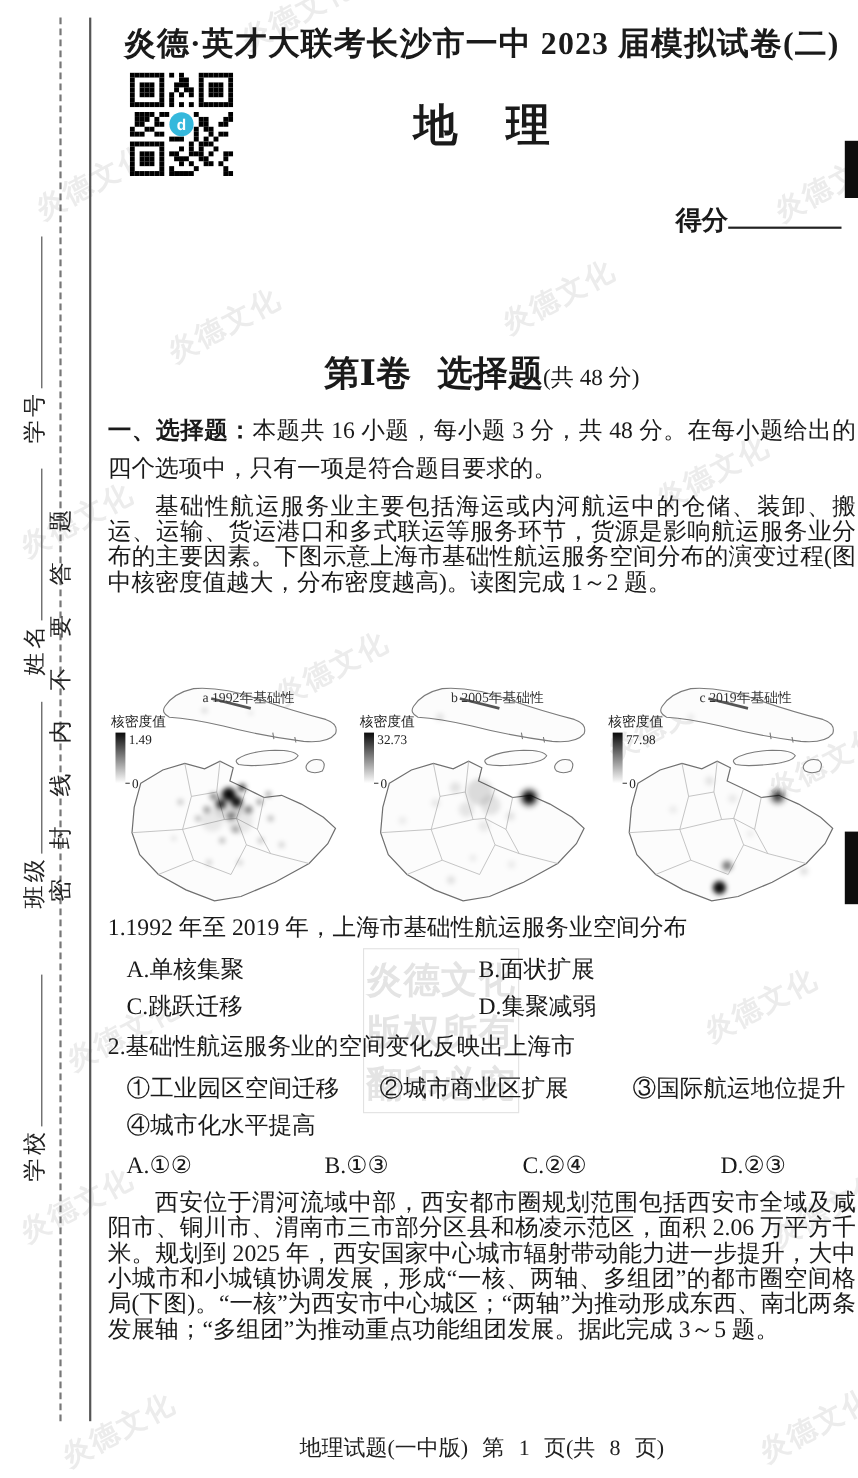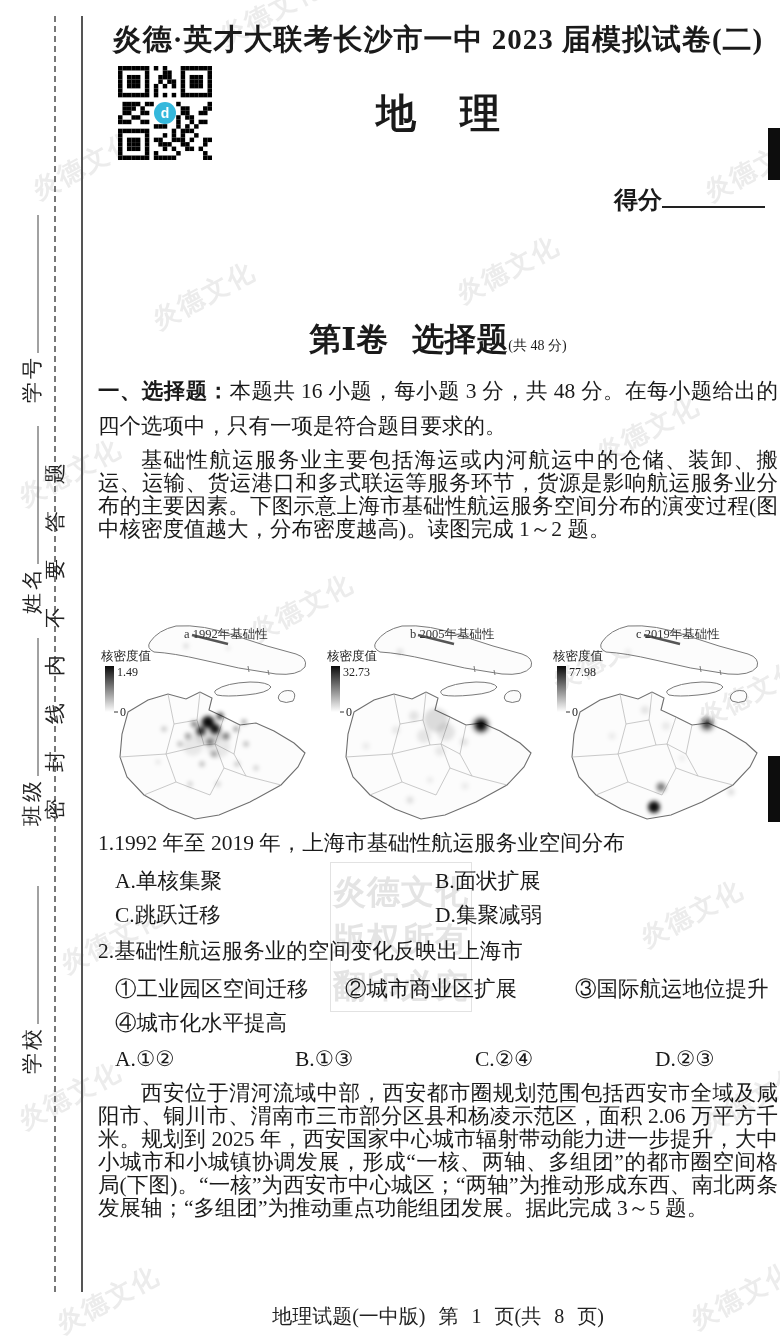--- a/index.html
+++ b/index.html
@@ -29,21 +29,21 @@
   .cblock{position:absolute;left:0;width:680px;}
   .exam-title{top:20px;text-align:center;font-size:29px;font-weight:bold;letter-spacing:1px;}
   .qr{position:absolute;left:20px;top:66px;width:94px;height:94px;}
   .subject{top:86px;text-align:center;font-size:40px;font-weight:bold;word-spacing:34px;}
   .score-row{top:182px;left:516px;width:260px;font-size:24px;font-weight:bold;}
   .score-row .blank{display:inline-block;width:103px;border-bottom:2px solid #222;height:1em;
                     vertical-align:baseline;font-weight:normal;}
   .intro{top:230px;font-size:21.5px;line-height:35px;text-indent:2em;text-align:justify;}
   .section-head{top:318px;text-align:center;}
   .section-head .main{font-size:32px;font-weight:bold;word-spacing:16px;}
-  .section-head .sub{font-size:14px;font-weight:normal;}
+  .section-head .sub{font-size:21px;font-weight:normal;}
   .directive{top:374px;font-size:21.5px;line-height:35px;text-align:justify;}
   .directive b{font-weight:bold;}
   .material{font-size:21.5px;line-height:23px;text-indent:2em;text-align:justify;}
   .m1{top:449px;}
   .m2{top:1082px;}
   .figure{top:596px;height:236px;display:flex;}
   .figure svg{display:block;}
   .qline{position:absolute;font-size:21.5px;white-space:nowrap;}
   .footer{top:1303px;text-align:center;font-size:20px;word-spacing:8px;color:#222;}
   .edge-mark{position:absolute;right:0;width:12px;background:#0d0d0d;z-index:3;}

